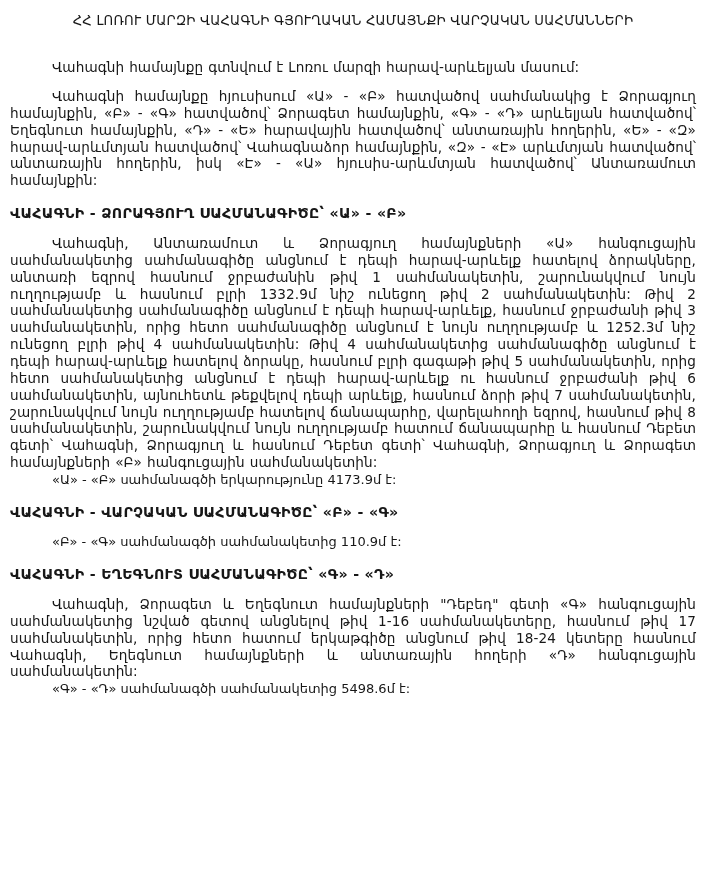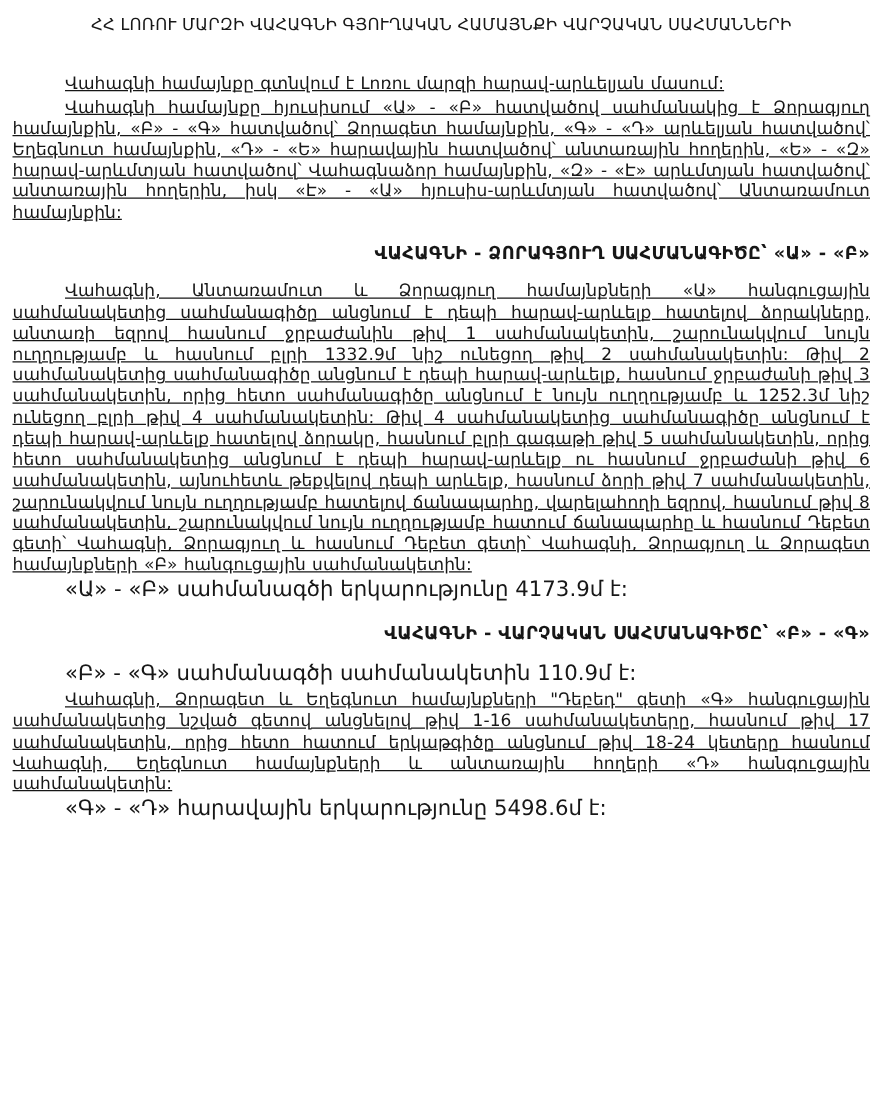--- a/index.html
+++ b/index.html
@@ -32,35 +32,34 @@
   }
   .doc-title .t-line { display: block; }
   .body-text {
     margin-top: 30px;
   }
   .para {
     font-size: 13.6px;
     line-height: 1.24;
     text-align: justify;
     text-indent: 42px;
-    margin: 2px 0 1px 0;
+    margin: 12px 0 1px 0;
     letter-spacing: 0.1px;
     word-spacing: 0.5px;
-    text-decoration: underline;
   }
   .para.tight { margin-bottom: 0; }
   .section-heading {
-    text-align: right;
+    text-align: left;
     font-size: 14.2px;
     font-weight: bold;
     margin: 16px 0 14px 0;
     letter-spacing: 0.3px;
   }
   .length-note {
-    font-size: 17px;
+    font-size: 13px;
     line-height: 1.24;
     text-indent: 42px;
     margin: 0;
   }
 </style>
 </head>
 <body>
 
 <div class="page">
 
@@ -71,20 +70,21 @@
   <div class="body-text">
 
     <p class="para tight">Վահագնի համայնքը գտնվում է Լոռու մարզի հարավ-արևելյան մասում:</p>
     <p class="para">Վահագնի համայնքը հյուսիսում «Ա» - «Բ» հատվածով սահմանակից է Ձորագյուղ համայնքին, «Բ» - «Գ» հատվածով՝ Ձորագետ համայնքին, «Գ» - «Դ» արևելյան հատվածով՝ Եղեգնուտ համայնքին, «Դ» - «Ե» հարավային հատվածով՝ անտառային հողերին, «Ե» - «Զ» հարավ-արևմտյան հատվածով՝ Վահագնաձոր համայնքին, «Զ» - «Է» արևմտյան հատվածով՝ անտառային հողերին, իսկ «Է» - «Ա» հյուսիս-արևմտյան հատվածով՝ Անտառամուտ համայնքին:</p>
 
     <h2 class="section-heading">ՎԱՀԱԳՆԻ - ՁՈՐԱԳՅՈՒՂ ՍԱՀՄԱՆԱԳԻԾԸ՝ «Ա» - «Բ»</h2>
     <p class="para">Վահագնի, Անտառամուտ և Ձորագյուղ համայնքների «Ա» հանգուցային սահմանակետից սահմանագիծը անցնում է դեպի հարավ-արևելք հատելով ձորակները, անտառի եզրով հասնում ջրբաժանին թիվ 1 սահմանակետին, շարունակվում նույն ուղղությամբ և հասնում բլրի 1332.9մ նիշ ունեցող թիվ 2 սահմանակետին: Թիվ 2 սահմանակետից սահմանագիծը անցնում է դեպի հարավ-արևելք, հասնում ջրբաժանի թիվ 3 սահմանակետին, որից հետո սահմանագիծը անցնում է նույն ուղղությամբ և 1252.3մ նիշ ունեցող բլրի թիվ 4 սահմանակետին: Թիվ 4 սահմանակետից սահմանագիծը անցնում է դեպի հարավ-արևելք հատելով ձորակը, հասնում բլրի գագաթի թիվ 5 սահմանակետին, որից հետո սահմանակետից անցնում է դեպի հարավ-արևելք ու հասնում ջրբաժանի թիվ 6 սահմանակետին, այնուհետև թեքվելով դեպի արևելք, հասնում ձորի թիվ 7 սահմանակետին, շարունակվում նույն ուղղությամբ հատելով ճանապարհը, վարելահողի եզրով, հասնում թիվ 8 սահմանակետին, շարունակվում նույն ուղղությամբ հատում ճանապարհը և հասնում Դեբետ գետի՝ Վահագնի, Ձորագյուղ և հասնում Դեբետ գետի՝ Վահագնի, Ձորագյուղ և Ձորագետ համայնքների «Բ» հանգուցային սահմանակետին:</p>
     <p class="length-note">«Ա» - «Բ» սահմանագծի երկարությունը 4173.9մ է:</p>
 
     <h2 class="section-heading">ՎԱՀԱԳՆԻ - ՎԱՐՉԱԿԱՆ ՍԱՀՄԱՆԱԳԻԾԸ՝ «Բ» - «Գ»</h2>
-    <p class="length-note">«Բ» - «Գ» սահմանագծի սահմանակետին 110.9մ է:</p>
+    <p class="length-note">«Բ» - «Գ» սահմանագծի սահմանակետից 110.9մ է:</p>
 
+    <h2 class="section-heading">ՎԱՀԱԳՆԻ - ԵՂԵԳՆՈՒՏ ՍԱՀՄԱՆԱԳԻԾԸ՝ «Գ» - «Դ»</h2>
     <p class="para">Վահագնի, Ձորագետ և Եղեգնուտ համայնքների "Դեբեդ" գետի «Գ» հանգուցային սահմանակետից նշված գետով անցնելով թիվ 1-16 սահմանակետերը, հասնում թիվ 17 սահմանակետին, որից հետո հատում երկաթգիծը անցնում թիվ 18-24 կետերը հասնում Վահագնի, Եղեգնուտ համայնքների և անտառային հողերի «Դ» հանգուցային սահմանակետին:</p>
-    <p class="length-note">«Գ» - «Դ» հարավային երկարությունը 5498.6մ է:</p>
+    <p class="length-note">«Գ» - «Դ» սահմանագծի սահմանակետից 5498.6մ է:</p>
 
   </div>
 
 </div>
 
 </body></html>

